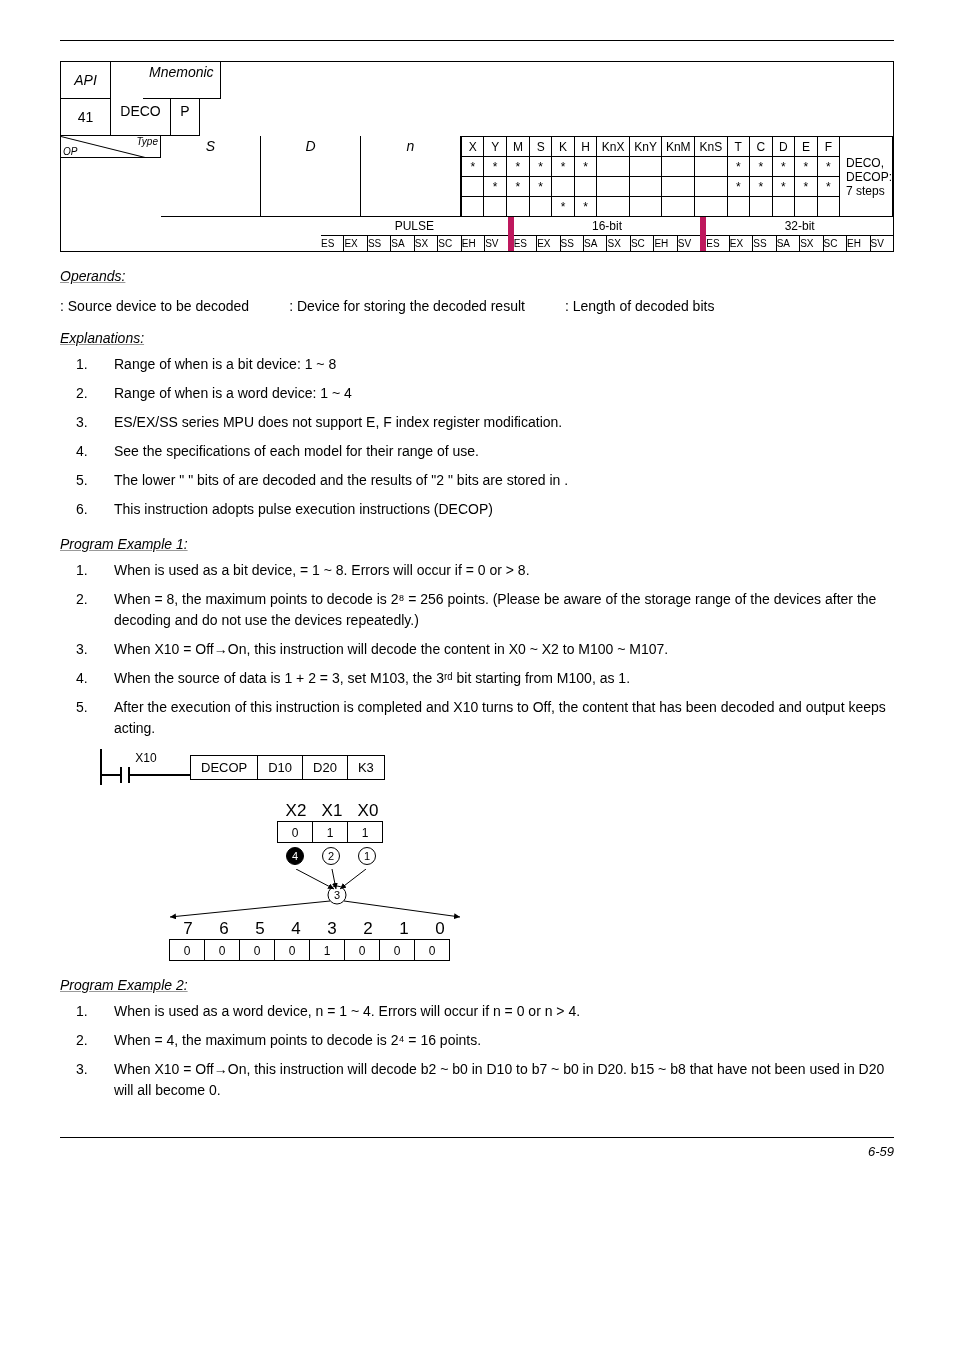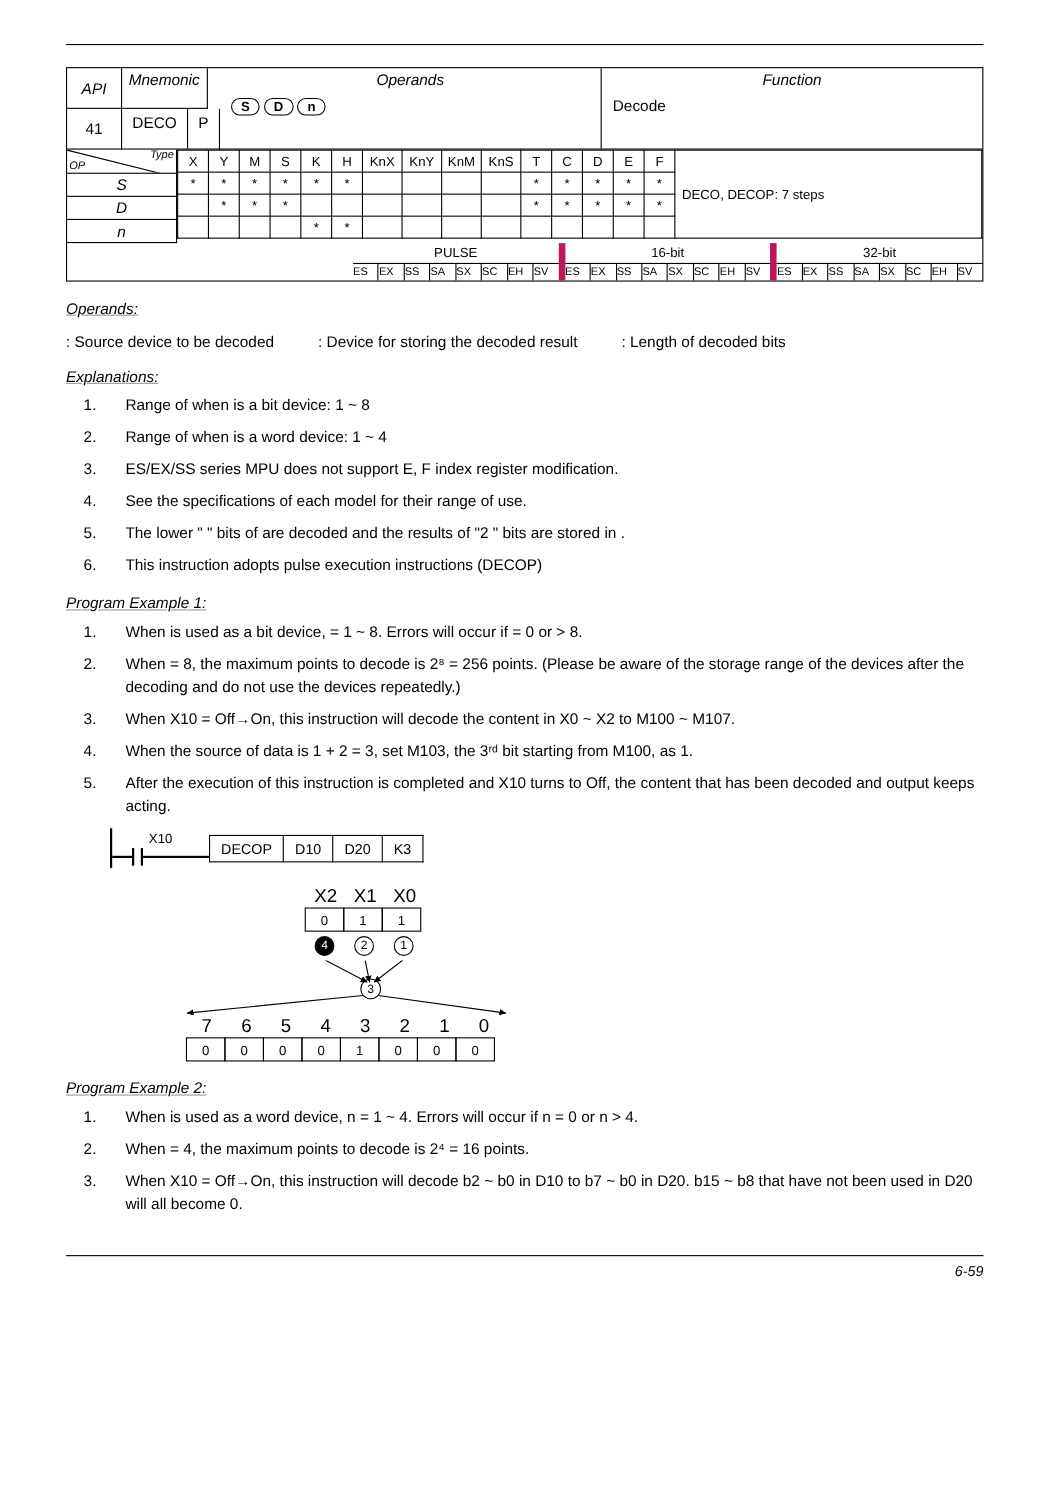--- a/index.html
+++ b/index.html
@@ -33,21 +33,21 @@
   .api-cell2 {
     width: 50px;
     border-right: 1px solid #000;
     border-bottom: 1px solid #000;
     padding: 10px 6px;
   }
   .mn-label {
     padding: 2px 6px;
     font-style: italic;
     border-bottom: none;
-    text-align: center;
+    text-align: right;
   }
   .deco-cell {
     width: 60px;
     border-right: 1px solid #000;
     text-align: center;
     padding: 4px 2px;
   }
   .p-cell {
     width: 28px;
     text-align: center;
@@ -249,52 +249,38 @@
   svg { display: block; }
 </style>
 </head>
 <body>
 
 <div class="hr-top"></div>
 
 <div class="box-outer">
   <div class="header-row">
     <div style="display:flex;flex-direction:column;">
-      <div style="display:flex;">
+      <div style="display:flex;gap:32px;">
         <div class="api-cell">API</div>
         <div style="border-right:1px solid #000;border-bottom:1px solid #000;">
           <div class="mn-label">Mnemonic</div>
         </div>
       </div>
       <div style="display:flex;">
         <div class="api-cell2" style="text-align:center;">41</div>
         <div style="display:flex;border-right:1px solid #000;border-bottom:1px solid #000;">
           <div class="deco-cell">DECO</div>
           <div class="p-cell">P</div>
         </div>
       </div>
     </div>
-    <div style="flex:1;display:flex;flex-direction:column;">
-      <div style="display:flex;">
-        <div class="mn-label" style="border-right:1px solid #000;flex:1;">Operands</div>
-        <div class="mn-label" style="flex:1;">Function</div>
-      </div>
-      <div style="display:flex;flex:1;border-bottom:1px solid #000;">
-        <div style="flex:1;border-right:1px solid #000;padding:6px 10px;">
-          <span class="oval">S</span>
-          <span class="oval">D</span>
-          <span class="oval">n</span>
-        </div>
-        <div style="flex:1;padding:6px 10px;">Decode</div>
-      </div>
-    </div>
   </div>
 
   <div class="body-row">
-    <div style="display:flex;flex-direction:column;">
+    <div style="display:flex;flex-direction:row;">
       <div class="diag">
         <span style="position:absolute;right:2px;top:0;font-size:10px;font-style:italic;">Type</span>
         <span style="position:absolute;left:2px;bottom:0;font-size:10px;font-style:italic;">OP</span>
       </div>
       <div class="type-cell">S</div>
       <div class="type-cell">D</div>
       <div class="type-cell">n</div>
     </div>
     <div style="flex:1;">
       <table class="small-table" style="width:100%;border-top:none;">

